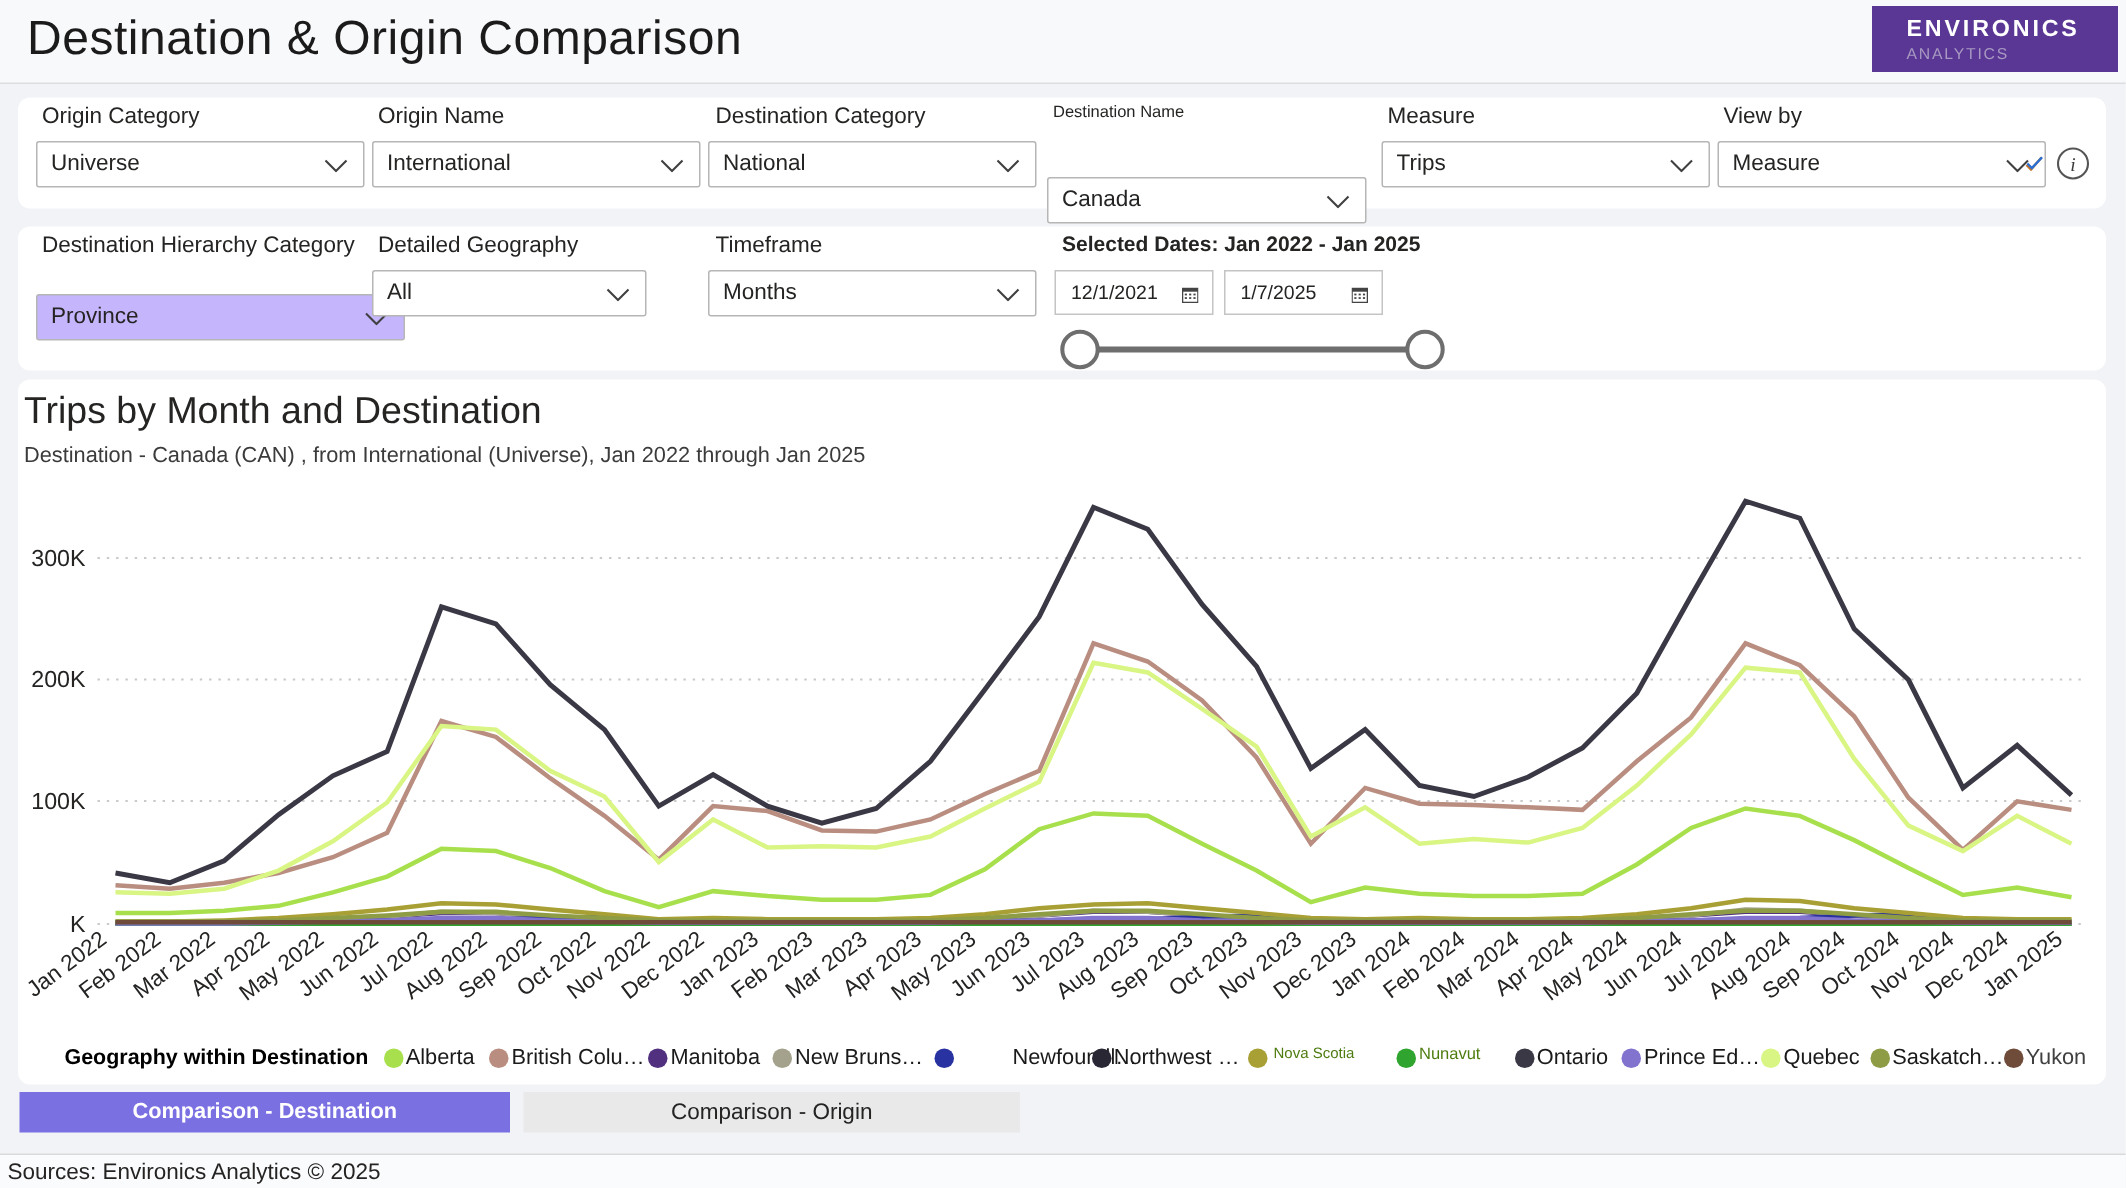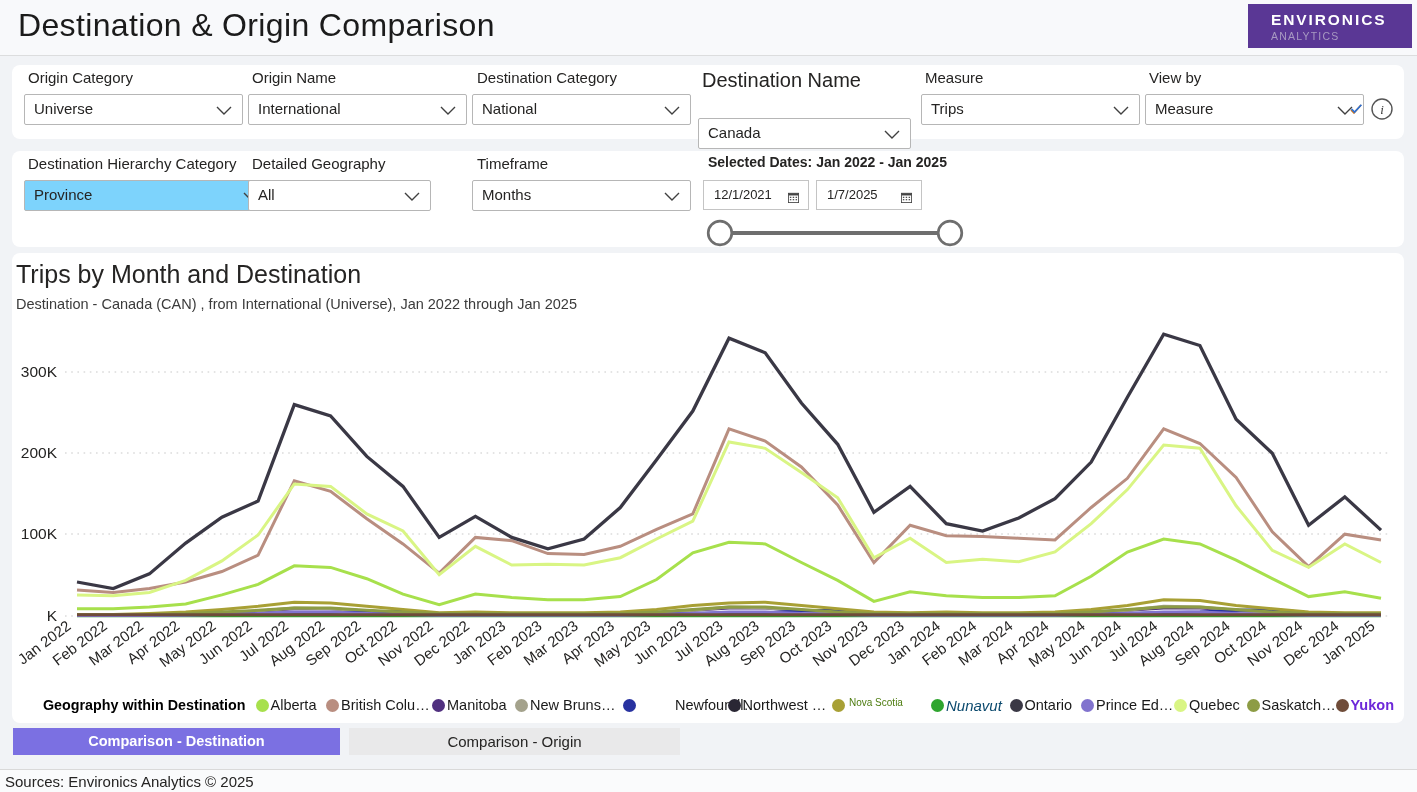--- a/index.html
+++ b/index.html
@@ -9,21 +9,21 @@
 <div style="position:absolute;left:18px;top:7px;font-size:32px;letter-spacing:0.35px;color:#1b1b1b;">Destination &amp; Origin Comparison</div>
 <div style="position:absolute;left:1248px;top:4px;width:164px;height:44px;background:#5a3795;">
   <div style="position:absolute;left:23px;top:7px;font-size:15.5px;font-weight:bold;letter-spacing:1.9px;color:#fff;">ENVIRONICS</div>
   <div style="position:absolute;left:23px;top:26px;font-size:10.5px;letter-spacing:1.2px;color:#a89ac2;">ANALYTICS</div>
 </div>
 
 <div class="card" style="left:12px;top:65px;width:1392px;height:74px;"></div>
 <div style="position:absolute;left:28px;top:69px;font-size:15px;color:#252423;white-space:nowrap;">Origin Category</div>
 <div style="position:absolute;left:252px;top:69px;font-size:15px;color:#252423;white-space:nowrap;">Origin Name</div>
 <div style="position:absolute;left:477px;top:69px;font-size:15px;color:#252423;white-space:nowrap;">Destination Category</div>
-<div style="position:absolute;left:702px;top:69px;font-size:20px;color:#252423;white-space:nowrap;">Destination Name</div>
+<div style="position:absolute;left:702px;top:69px;font-size:11px;color:#252423;white-space:nowrap;">Destination Name</div>
 <div style="position:absolute;left:925px;top:69px;font-size:15px;color:#252423;white-space:nowrap;">Measure</div>
 <div style="position:absolute;left:1149px;top:69px;font-size:15px;color:#252423;white-space:nowrap;">View by</div>
 <div style="position:absolute;left:24px;top:94px;width:219px;height:31px;background:#fff;border:1px solid #b6b6b6;border-radius:2px;box-sizing:border-box;">
 <span style="position:absolute;left:9px;top:5px;font-size:15px;color:#252423;">Universe</span>
 <svg style="position:absolute;right:10px;top:11px;" width="16" height="9" viewBox="0 0 16 9">
       <path d="M1 1 L8 8 L15 1" fill="none" stroke="#404040" stroke-width="1.4"></path>
     </svg>
 </div>
 <div style="position:absolute;left:248px;top:94px;width:219px;height:31px;background:#fff;border:1px solid #b6b6b6;border-radius:2px;box-sizing:border-box;">
 <span style="position:absolute;left:9px;top:5px;font-size:15px;color:#252423;">International</span>
@@ -58,21 +58,21 @@
 <svg style="position:absolute;left:1371px;top:98px;" width="22" height="22" viewBox="0 0 22 22">
     <circle cx="11" cy="11" r="10" fill="none" stroke="#555" stroke-width="1.4"></circle>
     <text x="11" y="16" text-anchor="middle" font-size="13" font-family="Liberation Serif,serif" fill="#3a3a3a" font-style="italic">i</text>
   </svg>
 
 <div class="card" style="left:12px;top:151px;width:1392px;height:96px;"></div>
 <div style="position:absolute;left:28px;top:155px;font-size:15px;color:#252423;white-space:nowrap;">Destination Hierarchy Category</div>
 <div style="position:absolute;left:252px;top:155px;font-size:15px;color:#252423;white-space:nowrap;">Detailed Geography</div>
 <div style="position:absolute;left:477px;top:155px;font-size:15px;color:#252423;white-space:nowrap;">Timeframe</div>
 <div style="position:absolute;left:708px;top:154px;font-size:14px;font-weight:bold;color:#252423;">Selected Dates: Jan 2022 - Jan 2025</div>
-<div style="position:absolute;left:24px;top:180px;width:246px;height:31px;background:#7dd3fc;border:1px solid #b6b6b6;border-radius:2px;box-sizing:border-box;">
+<div style="position:absolute;left:24px;top:196px;width:246px;height:31px;background:#c4b5fd;border:1px solid #b6b6b6;border-radius:2px;box-sizing:border-box;">
 <span style="position:absolute;left:9px;top:5px;font-size:15px;color:#252423;">Province</span>
 <svg style="position:absolute;right:10px;top:11px;" width="16" height="9" viewBox="0 0 16 9">
       <path d="M1 1 L8 8 L15 1" fill="none" stroke="#404040" stroke-width="1.4"></path>
     </svg>
 </div>
 <div style="position:absolute;left:248px;top:180px;width:183px;height:31px;background:#fff;border:1px solid #b6b6b6;border-radius:2px;box-sizing:border-box;">
 <span style="position:absolute;left:9px;top:5px;font-size:15px;color:#252423;">All</span>
 <svg style="position:absolute;right:10px;top:11px;" width="16" height="9" viewBox="0 0 16 9">
       <path d="M1 1 L8 8 L15 1" fill="none" stroke="#404040" stroke-width="1.4"></path>
     </svg>
@@ -191,31 +191,31 @@
 <div style="position:absolute;left:447px;top:697px;font-size:14.5px;color:#1a1a1a;white-space:nowrap;">Manitoba</div>
 <div style="position:absolute;left:515px;top:699px;width:13px;height:13px;border-radius:50%;background:#a4a28c;"></div>
 <div style="position:absolute;left:530px;top:697px;font-size:14.5px;color:#1a1a1a;white-space:nowrap;">New Bruns…</div>
 <div style="position:absolute;left:622.5px;top:699px;width:13px;height:13px;border-radius:50%;background:#2832a0;"></div>
 <div style="position:absolute;left:675px;top:697px;font-size:14.5px;color:#1a1a1a;white-space:nowrap;">Newfoundl…</div>
 <div style="position:absolute;left:727.5px;top:699px;width:13px;height:13px;border-radius:50%;background:#2a2734;"></div>
 <div style="position:absolute;left:742.5px;top:697px;font-size:14.5px;color:#1a1a1a;white-space:nowrap;">Northwest …</div>
 <div style="position:absolute;left:832px;top:699px;width:13px;height:13px;border-radius:50%;background:#a8a035;"></div>
 <div style="position:absolute;left:849px;top:697px;font-size:10px;color:#4d7c0f;white-space:nowrap;">Nova Scotia</div>
 <div style="position:absolute;left:931px;top:699px;width:13px;height:13px;border-radius:50%;background:#2fa52f;"></div>
-<div style="position:absolute;left:946px;top:697px;font-size:15px;color:#0c4a6e;white-space:nowrap;font-style:italic;">Nunavut</div>
+<div style="position:absolute;left:946px;top:697px;font-size:11px;color:#4d7c0f;white-space:nowrap;">Nunavut</div>
 <div style="position:absolute;left:1009.5px;top:699px;width:13px;height:13px;border-radius:50%;background:#3a3845;"></div>
 <div style="position:absolute;left:1024.5px;top:697px;font-size:14.5px;color:#1a1a1a;white-space:nowrap;">Ontario</div>
 <div style="position:absolute;left:1081px;top:699px;width:13px;height:13px;border-radius:50%;background:#8173ce;"></div>
 <div style="position:absolute;left:1096px;top:697px;font-size:14.5px;color:#1a1a1a;white-space:nowrap;">Prince Ed…</div>
 <div style="position:absolute;left:1174px;top:699px;width:13px;height:13px;border-radius:50%;background:#d9f584;"></div>
 <div style="position:absolute;left:1189px;top:697px;font-size:14.5px;color:#1a1a1a;white-space:nowrap;">Quebec</div>
 <div style="position:absolute;left:1246.5px;top:699px;width:13px;height:13px;border-radius:50%;background:#8d9c45;"></div>
 <div style="position:absolute;left:1261.5px;top:697px;font-size:14.5px;color:#1a1a1a;white-space:nowrap;">Saskatch…</div>
 <div style="position:absolute;left:1335.5px;top:699px;width:13px;height:13px;border-radius:50%;background:#6f4c39;"></div>
-<div style="position:absolute;left:1350.5px;top:697px;font-size:14.5px;color:#6d28d9;white-space:nowrap;font-weight:bold;">Yukon</div>
+<div style="position:absolute;left:1350.5px;top:697px;font-size:14.5px;color:#404040;white-space:nowrap;">Yukon</div>
 <div style="position:absolute;left:13px;top:728px;width:327px;height:27px;background:#7b70e2;color:#fff;font-weight:bold;font-size:14.5px;text-align:center;line-height:27px;">Comparison - Destination</div>
 <div style="position:absolute;left:349px;top:728px;width:331px;height:27px;background:#e9e9ea;color:#252423;font-size:15px;text-align:center;line-height:27px;">Comparison - Origin</div>
 
 <div style="position:absolute;left:0;top:769px;width:1417px;height:23px;background:#fafbfc;border-top:1px solid #d9d9d9;"></div>
 <div style="position:absolute;left:5px;top:773px;font-size:15px;color:#252423;">Sources: Environics Analytics © 2025</div>
 <svg style="position:absolute;left:1350px;top:104px;" width="12" height="10" viewBox="0 0 12 10">
     <path d="M1 6 L4 9 L11 1" fill="none" stroke="#c27227" stroke-width="1.6"></path>
     <path d="M1.6 5 L4.6 8 L11.4 0.8" fill="none" stroke="#2a6fd4" stroke-width="1.6"></path>
   </svg>
 </body></html>

